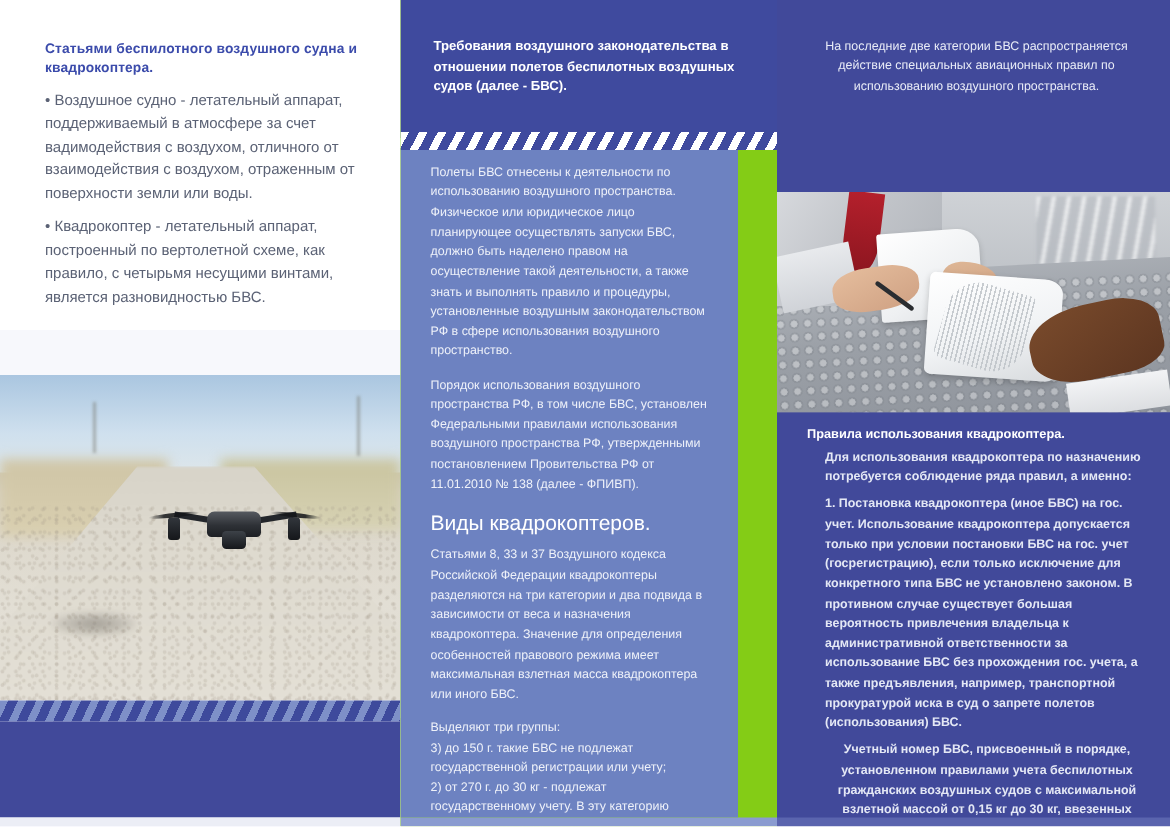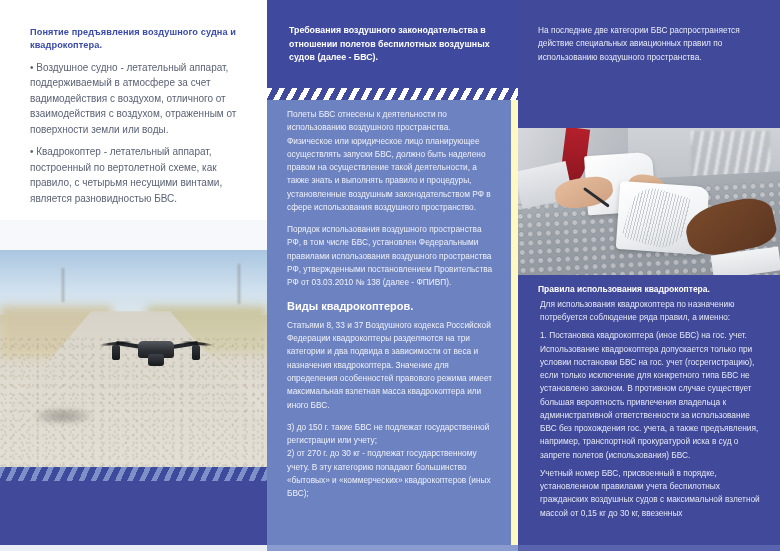--- a/index.html
+++ b/index.html
@@ -175,21 +175,21 @@
     left: 0; top: 545px;
     width: 267px; height: 6px;
     background: #eceef6;
   }
 
   
   .col-mid {
     position: absolute;
     left: 267px; top: 0;
     width: 251px; height: 551px;
-    background: #fef9c3;
+    background: #84cc16;
     overflow: hidden;
   }
   .mid-header {
     position: absolute; left: 0; top: 0;
     width: 251px; height: 92px;
     background: #3f4a9e;
     box-sizing: border-box;
     padding: 24px 22px 0 22px;
   }
   .mid-heading {
@@ -201,35 +201,35 @@
   }
   .mid-stripes {
     position: absolute; left: 0; top: 88px;
     width: 251px; height: 12px;
     background: repeating-linear-gradient(118deg,
       #ffffff 0px, #ffffff 5px,
       #3f4a9e 5px, #3f4a9e 11px);
   }
   .mid-body {
     position: absolute; left: 0; top: 100px;
-    width: 244px; height: 445px;
+    width: 225px; height: 445px;
     box-sizing: border-box;
     padding: 8px 16px 10px 20px;
     background: #6d82c1;
   }
   .mid-para {
     color: #eef1f9;
     font-size: 8.3px;
     line-height: 1.6;
     margin: 0 0 9px 0;
   }
   .mid-subheading {
     color: #ffffff;
-    font-weight: bold;
-    font-size: 11px;
+    font-weight: normal;
+    font-size: 14px;
     line-height: 1.5;
     margin: 0 0 4px 0;
   }
   .mid-footer-strip {
     position: absolute; left: 0; top: 545px;
     width: 251px; height: 6px;
     background: #8a9bd0;
   }
 
   
@@ -246,21 +246,21 @@
     background: #41499a;
     box-sizing: border-box;
     padding: 24px 16px 0 20px;
   }
   .right-para {
     color: #e9ecf7;
     font-size: 8.3px;
     line-height: 1.6;
     margin: 0 0 8px 0;
   }
-  .right-para:last-child { margin-bottom: 0; }
+  .right-para:last-child { margin-bottom: 0; text-align: center; }
 
   
   .sign-photo {
     position: absolute;
     left: 0; top: 128px;
     width: 262px; height: 147px;
     overflow: hidden;
     background: linear-gradient(180deg, #b9bcc2 0%, #a7abb2 40%, #9aa0a8 100%);
   }
   .sp-bg {
@@ -362,37 +362,38 @@
     color: #ffffff;
     font-weight: bold;
     font-size: 8.5px;
     line-height: 1.5;
     margin: 0 0 2px 0;
   }
   .right-body .right-para {
     color: #e4e8f5;
     font-size: 8.3px;
     line-height: 1.6;
-    margin: 0 0 5px 2px;
+    margin: 0 0 5px 12px;
+    font-weight: bold;
   }
   .right-footer-strip {
     position: absolute; left: 0; top: 545px;
     width: 262px; height: 6px;
     background: #5a64ae;
   }
 </style>
 </head>
 <body>
 
 <div class="page">
 
   <div class="col-left">
 
     <div class="left-text-card">
-      <div class="left-heading">Понятие предъявления воздушного судна и квадрокоптера.</div>
+      <div class="left-heading">Статьями беспилотного воздушного судна и квадрокоптера.</div>
       <p class="left-para">• Воздушное судно - летательный аппарат, поддерживаемый в атмосфере за счет вадимодействия с воздухом, отличного от взаимодействия с воздухом, отраженным от поверхности земли или воды.</p>
       <p class="left-para">•  Квадрокоптер - летательный аппарат, построенный по вертолетной схеме, как правило, с четырьмя несущими винтами, является разновидностью БВС.</p>
     </div>
 
     <div class="drone-photo">
       <div class="photo-sky"></div>
       <div class="photo-field-l"></div>
       <div class="photo-field-r"></div>
       <div class="photo-road"></div>
       <div class="photo-road-tex"></div>
@@ -419,23 +420,24 @@
 
   <div class="col-mid">
 
     <div class="mid-header">
       <div class="mid-heading">Требования воздушного законодательства в отношении полетов беспилотных воздушных судов (далее - БВС).</div>
     </div>
     <div class="mid-stripes"></div>
 
     <div class="mid-body">
       <p class="mid-para">     Полеты БВС отнесены к деятельности по использованию воздушного пространства. Физическое или юридическое лицо планирующее осуществлять запуски БВС, должно быть наделено правом на осуществление такой деятельности, а также знать и выполнять правило и процедуры, установленные воздушным законодательством РФ в сфере использования воздушного пространство.</p>
-      <p class="mid-para">Порядок использования воздушного пространства РФ, в том числе БВС, установлен Федеральными правилами использования воздушного пространства РФ, утвержденными постановлением Провительства РФ от 03.03.2010 № 138 (далее - ФПИВП).</p>
+      <p class="mid-para">Порядок использования воздушного пространства РФ, в том числе БВС, установлен Федеральными правилами использования воздушного пространства РФ, утвержденными постановлением Провительства РФ от 11.01.2010 № 138 (далее - ФПИВП).</p>
       <div class="mid-subheading">Виды квадрокоптеров.</div>
       <p class="mid-para">Статьями 8, 33 и 37 Воздушного кодекса Российской Федерации квадрокоптеры разделяются на три категории и два подвида в зависимости от веса и назначения квадрокоптера. Значение для определения особенностей правового режима имеет максимальная взлетная масса квадрокоптера или иного БВС.</p>
+      <p class="mid-para" style="margin-bottom:0">     Выделяют три группы:</p>
       <p class="mid-para" style="margin-bottom:0">3) до 150 г. такие БВС не подлежат государственной регистрации или учету;</p>
       <p class="mid-para"> 2) от 270 г. до 30 кг - подлежат государственному учету. В эту категорию попадают большинство «бытовых» и «коммерческих» квадрокоптеров (иных БВС);</p>
     </div>
 
     <div class="mid-footer-strip"></div>
   </div>
 
   <div class="col-right">
 
     <div class="right-top">

